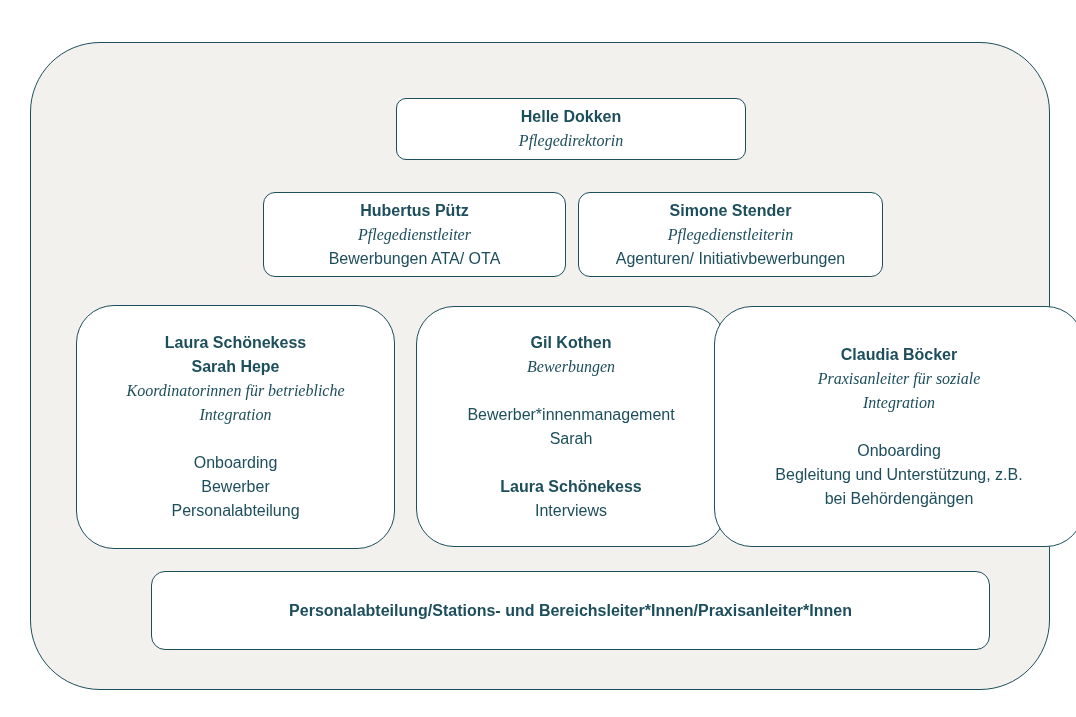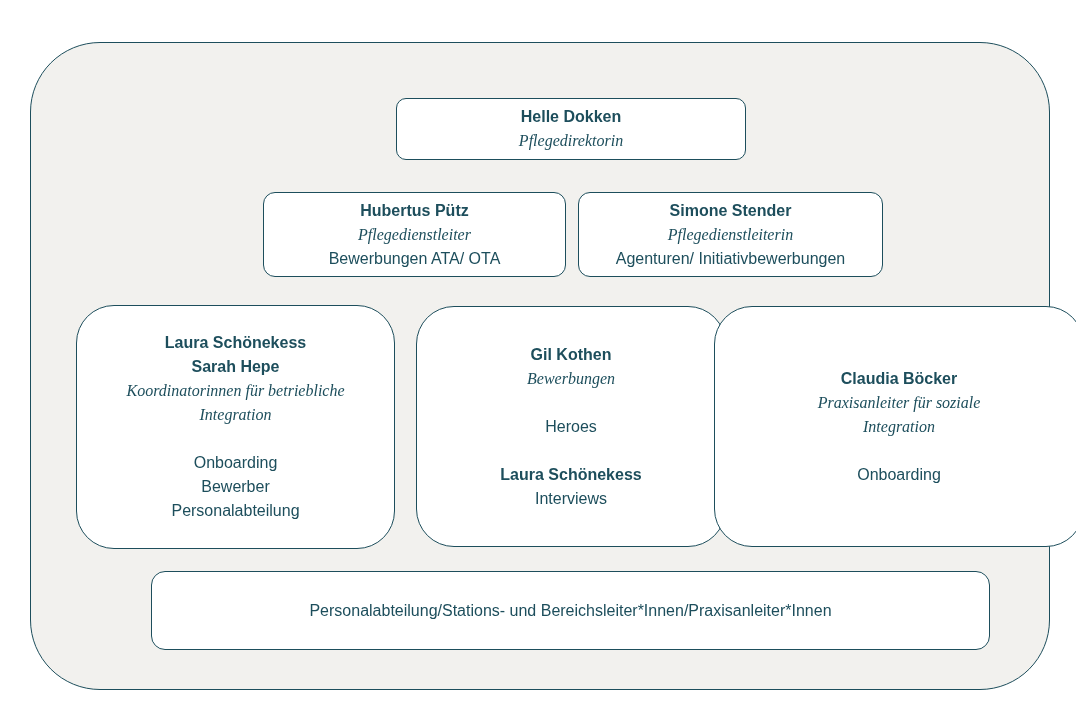--- a/index.html
+++ b/index.html
@@ -40,21 +40,21 @@
   .name { font-weight: bold; }
   .role { font-style: italic; font-family: Liberation Serif, serif; }
   .spacer { height: 24px; }
 
   .node-top    { left: 365px; top: 55px;  width: 350px; height: 62px;  border-radius: 10px; }
   .node-row2l  { left: 232px; top: 149px; width: 303px; height: 85px;  border-radius: 12px; }
   .node-row2r  { left: 547px; top: 149px; width: 305px; height: 85px;  border-radius: 12px; }
   .node-row3l  { left: 45px;  top: 262px; width: 319px; height: 244px; border-radius: 38px; }
   .node-row3m  { left: 385px; top: 263px; width: 310px; height: 241px; border-radius: 38px; }
   .node-row3r  { left: 683px; top: 263px; width: 370px; height: 241px; border-radius: 38px; }
-  .node-bottom { left: 120px; top: 528px; width: 839px; height: 79px;  border-radius: 14px; }
+  .node-bottom { left: 120px; top: 528px; width: 839px; height: 79px;  border-radius: 14px; font-weight: bold; }
 
   .wrap-270 { max-width: 270px; }
   .wrap-225 { max-width: 225px; }
   .wrap-262 { max-width: 262px; }
 </style>
 </head>
 <body>
 
 <div class="canvas">
   <div class="panel">
@@ -83,31 +83,33 @@
       <div class="spacer"></div>
       <div class="line">Onboarding</div>
       <div class="line">Bewerber</div>
       <div class="line">Personalabteilung</div>
     </div>
 
     <div class="node node-row3m">
       <div class="line name">Gil Kothen</div>
       <div class="line role">Bewerbungen</div>
       <div class="spacer"></div>
-      <div class="line">Heroes</div>
+      <div class="line">Bewerber*innenmanagement</div>
+      <div class="line">Sarah</div>
       <div class="spacer"></div>
       <div class="line name">Laura Schönekess</div>
       <div class="line">Interviews</div>
     </div>
 
     <div class="node node-row3r">
       <div class="line name">Claudia Böcker</div>
       <div class="line role wrap-225">Praxisanleiter für soziale Integration</div>
       <div class="spacer"></div>
       <div class="line">Onboarding</div>
+      <div class="line wrap-262">Begleitung und Unterstützung, z.B. bei Behördengängen</div>
     </div>
 
     <div class="node node-bottom">
       <div class="line">Personalabteilung/Stations- und Bereichsleiter*Innen/Praxisanleiter*Innen</div>
     </div>
 
   </div>
 </div>
 
 </body></html>

